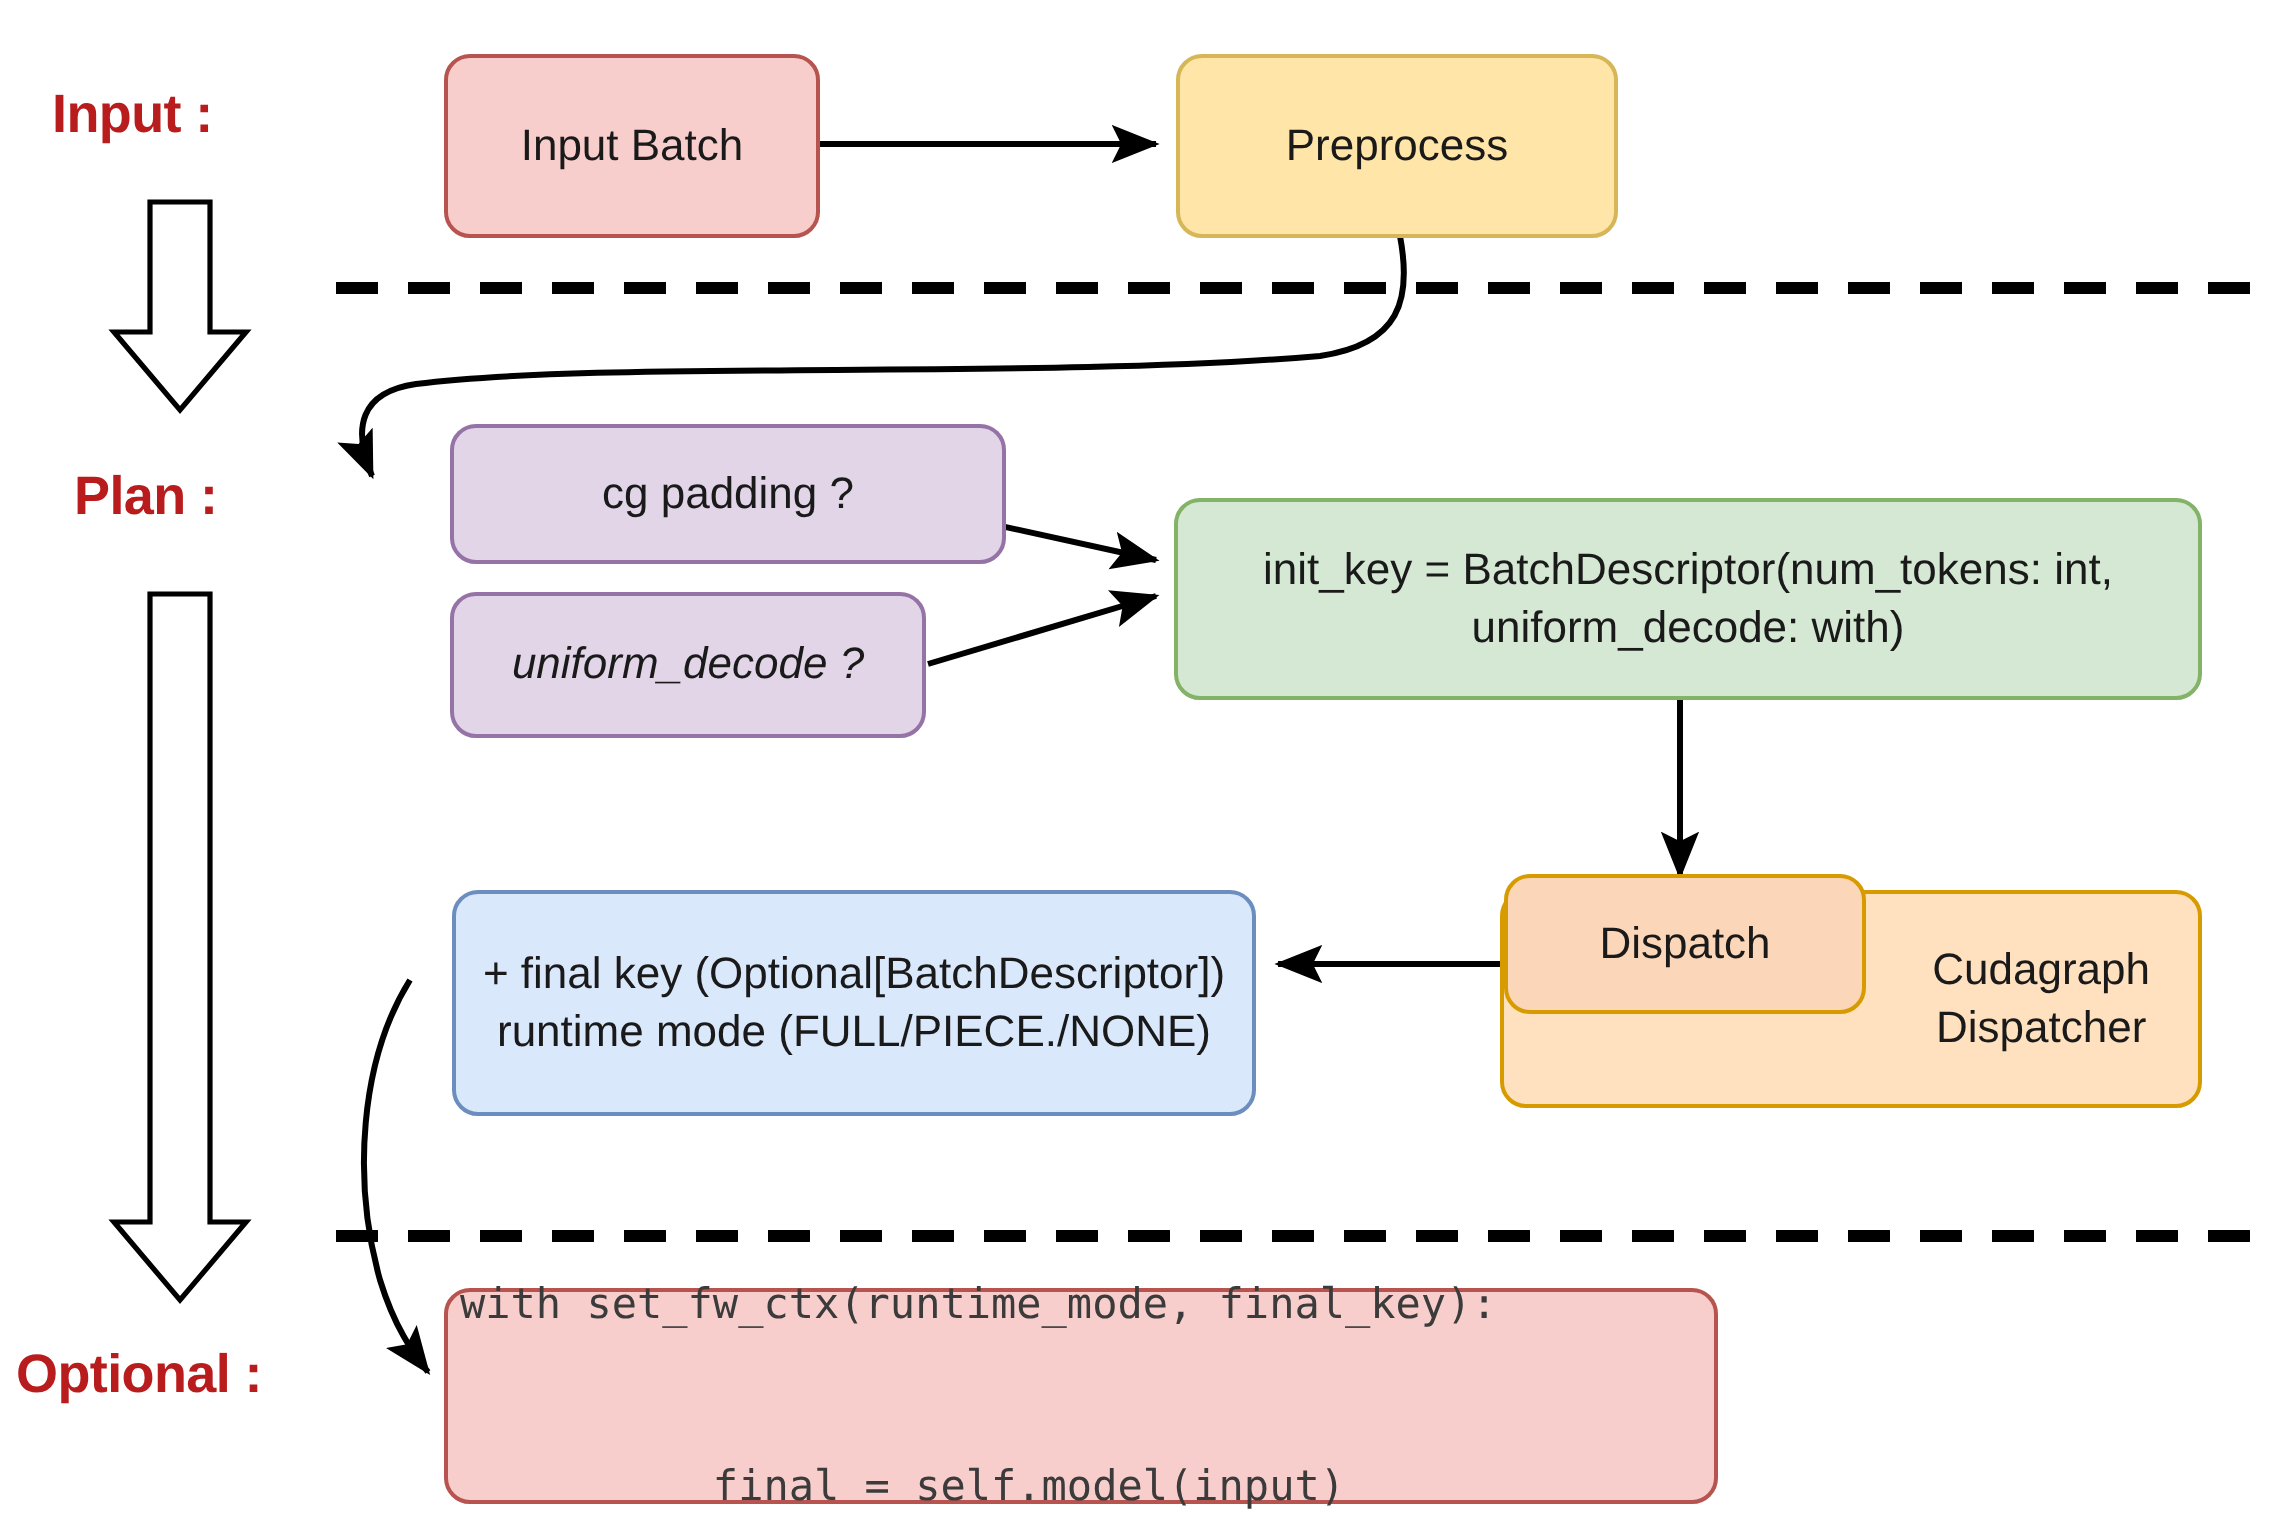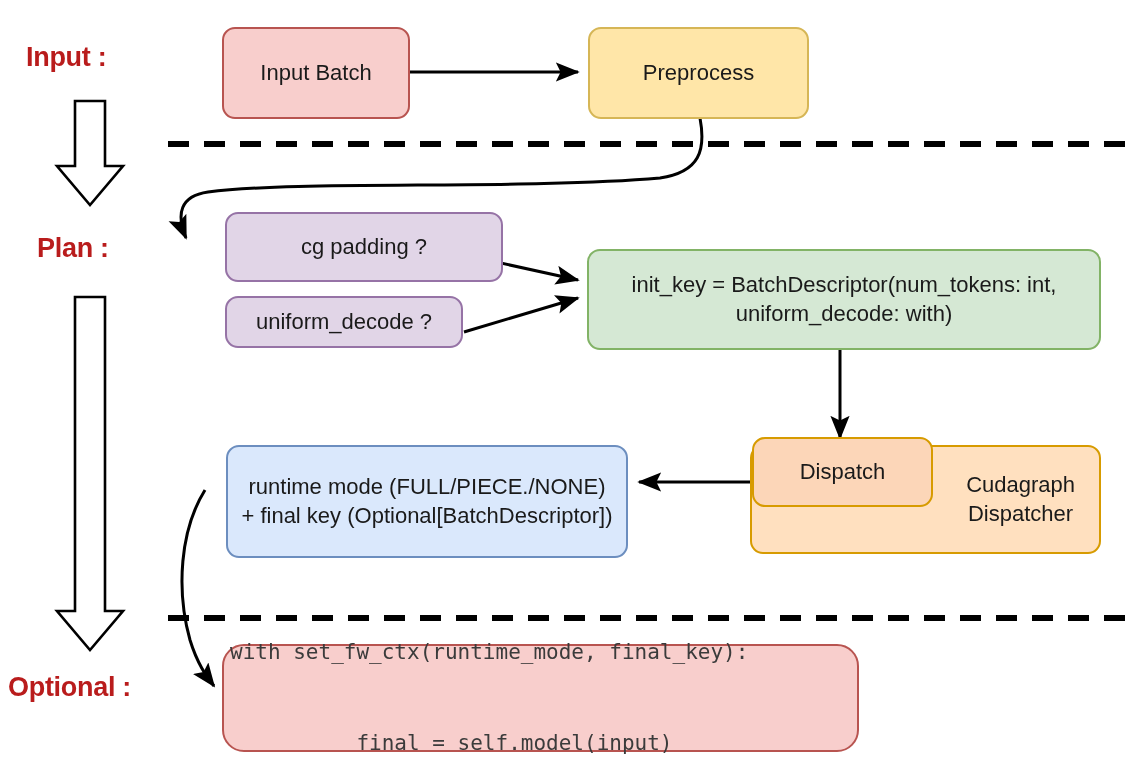--- a/index.html
+++ b/index.html
@@ -131,49 +131,49 @@
   </div>
 
   <div class="node node-yellow" style="left:588px; top:27px; width:221px; height:92px;">
     <span>Preprocess</span>
   </div>
 
   <div class="node node-purple" style="left:225px; top:212px; width:278px; height:70px;">
     <span>cg padding ?</span>
   </div>
 
-  <div class="node node-purple" style="left:225px; top:296px; width:238px; height:52px;">
+  <div class="node node-purple" style="left:225px; top:296px; width:238px; height:73px;font-style:italic;">
     <span>uniform_decode ?</span>
   </div>
 
   <div class="node node-green" style="left:587px; top:237px; width:514px; height:101px;margin-top:12px;">
     <div>
       <span class="nowrap-line">init_key = BatchDescriptor(num_tokens: int,</span>
       <span class="nowrap-line">uniform_decode: with)</span>
     </div>
   </div>
 
   <div class="node node-blue" style="left:226px; top:445px; width:402px; height:113px;">
     <div>
+      <span class="nowrap-line">+ final key (Optional[BatchDescriptor])</span>
       <span class="nowrap-line">runtime mode (FULL/PIECE./NONE)</span>
-      <span class="nowrap-line">+ final key (Optional[BatchDescriptor])</span>
     </div>
   </div>
 
   <div class="node node-orange-outer" style="left:750px; top:445px; width:351px; height:109px; justify-content:flex-end; padding-right:24px;">
     <div style="text-align:center;">
       <span class="nowrap-line">Cudagraph</span>
       <span class="nowrap-line">Dispatcher</span>
     </div>
   </div>
 
   <div class="node node-orange-inner" style="left:752px; top:437px; width:181px; height:70px;">
     <span>Dispatch</span>
   </div>
 
-  <div class="node node-code" style="left:222px; top:644px; width:637px; height:108px;border-radius:22px;">
+  <div class="node node-code" style="left:222px; top:644px; width:637px; height:108px;">
     <div>
       <span class="nowrap-line">with set_fw_ctx(runtime_mode, final_key):</span>
       <span class="nowrap-line">    final = self.model(input)</span>
     </div>
   </div>
 
 </div>
 
 </body></html>

